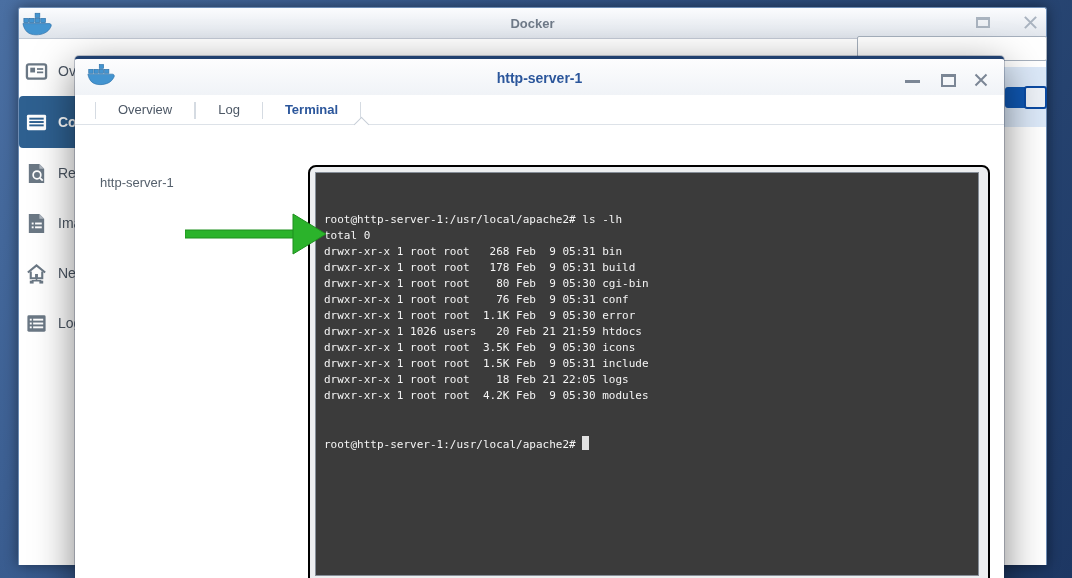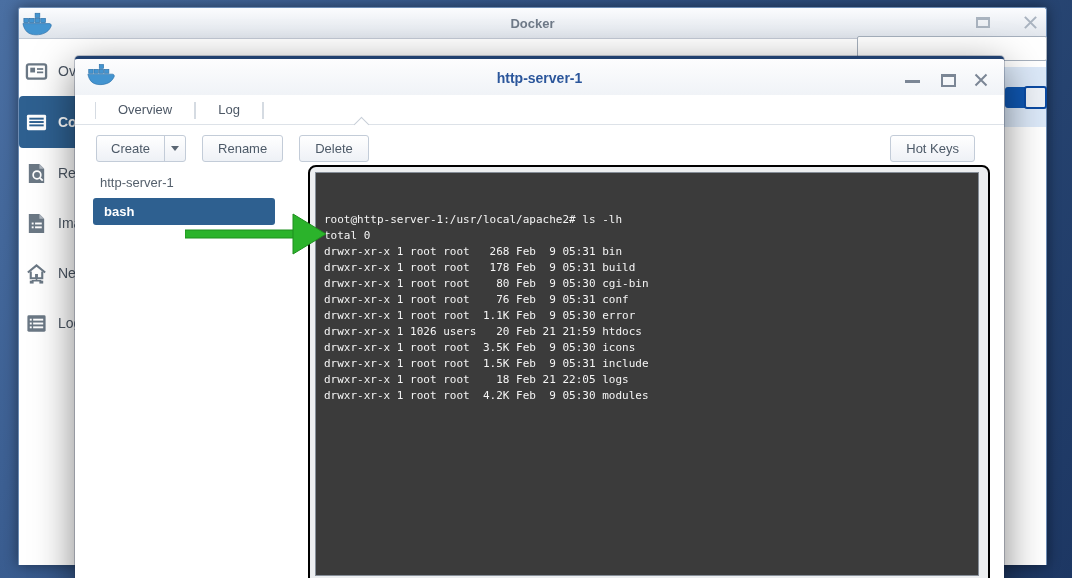--- a/index.html
+++ b/index.html
@@ -209,38 +209,27 @@
     <path d="M2.5,2.5 L13.5,13.5 M13.5,2.5 L2.5,13.5" stroke="#7b8695" stroke-width="2" fill="none"></path>
   </svg>
 
   <div class="dlg-tabs">
     <div class="tab-sep"></div>
     <div class="tab">Overview</div>
     <div class="tab-sep"></div>
     <div class="tab-sep"></div>
     <div class="tab">Log</div>
     <div class="tab-sep"></div>
+    <div class="tab active">Terminal</div>
     <div class="tab-sep"></div>
     <div class="tab-notch"></div>
   </div>
 
-  <div class="dlg-toolbar">
-    <div class="btn-split">
-      <span class="main">Create</span>
-      <span class="caret">
-        <span class="caret-glyph"></span>
-      </span>
-    </div>
-    <button class="btn">Rename</button>
-    <button class="btn">Delete</button>
-    <button class="btn btn-hotkeys">Hot Keys</button>
-  </div>
 
   <div class="session-parent">http-server-1</div>
-  <div class="session-bash">bash</div>
 
   <svg class="arrow-svg" viewBox="0 0 150 60">
     <rect x="0" y="31" width="112" height="8" fill="#2bb32b" stroke="#1e8f1e" stroke-width="1"></rect>
     <polygon points="108,15 141,35 108,55" fill="#2bb32b" stroke="#1e8f1e" stroke-width="1"></polygon>
   </svg>
 
   <div class="green-box">
     <div class="terminal">
       <div class="term-text">
         <pre>root@http-server-1:/usr/local/apache2# ls -lh
@@ -248,16 +237,17 @@
 drwxr-xr-x 1 root root   268 Feb  9 05:31 bin
 drwxr-xr-x 1 root root   178 Feb  9 05:31 build
 drwxr-xr-x 1 root root    80 Feb  9 05:30 cgi-bin
 drwxr-xr-x 1 root root    76 Feb  9 05:31 conf
 drwxr-xr-x 1 root root  1.1K Feb  9 05:30 error
 drwxr-xr-x 1 1026 users   20 Feb 21 21:59 htdocs
 drwxr-xr-x 1 root root  3.5K Feb  9 05:30 icons
 drwxr-xr-x 1 root root  1.5K Feb  9 05:31 include
 drwxr-xr-x 1 root root    18 Feb 21 22:05 logs
 drwxr-xr-x 1 root root  4.2K Feb  9 05:30 modules</pre>
+        <div class="prompt-row"><span>root@http-server-1:/usr/local/apache2# </span><span class="cursor"></span></div>
       </div>
     </div>
   </div>
 </div>
 
 </body></html>

